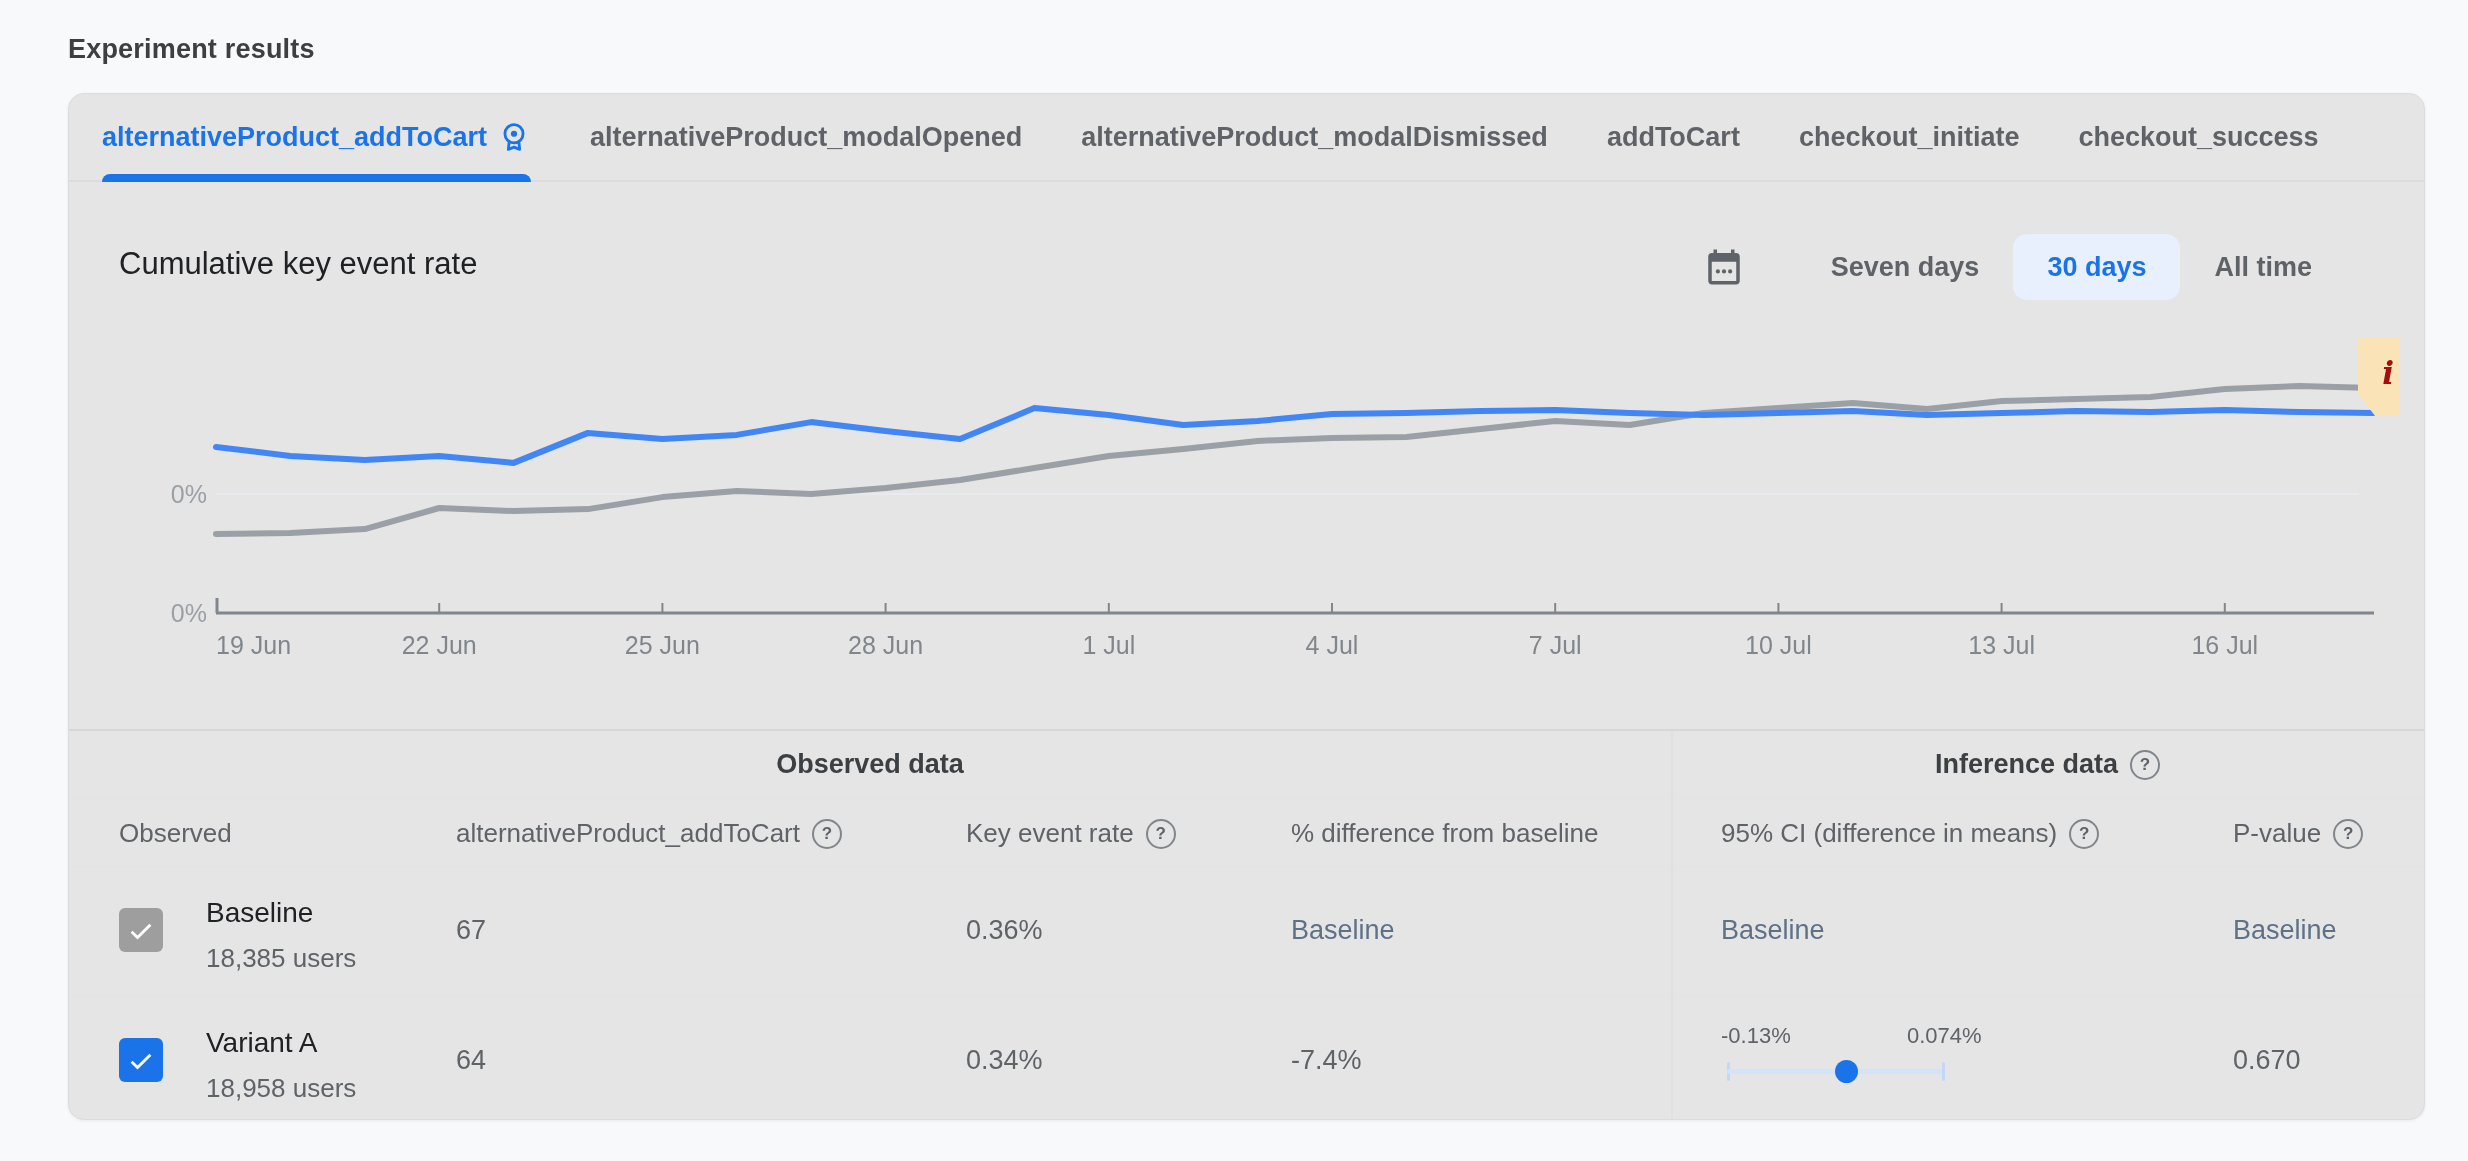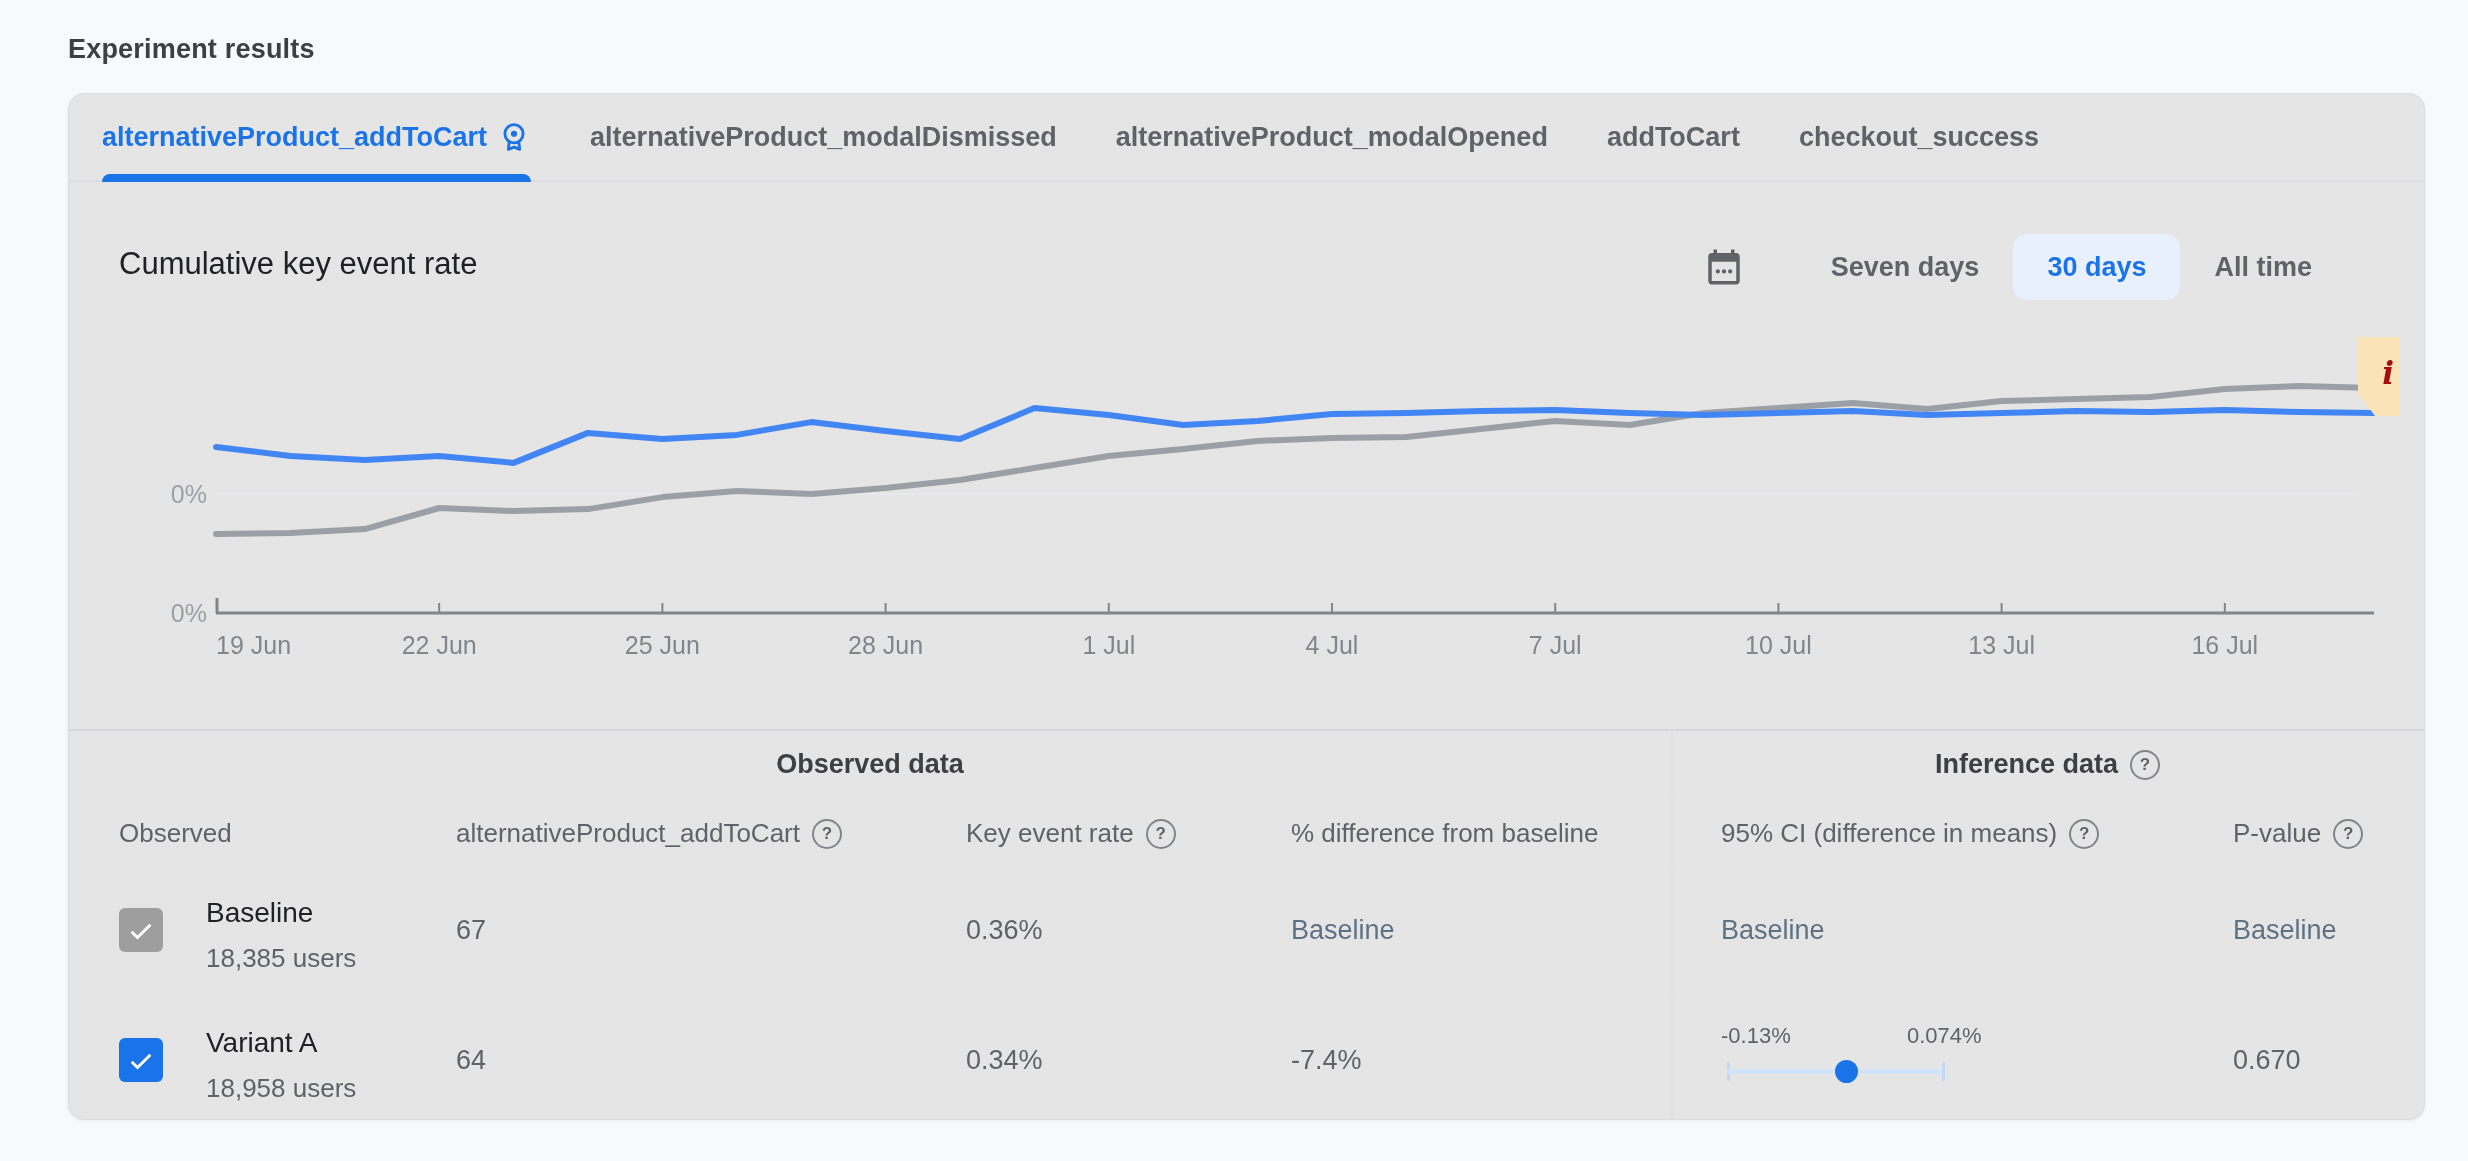--- a/index.html
+++ b/index.html
@@ -95,27 +95,30 @@
     <div class="tabbar">
       <div class="tab active">
         <span>alternativeProduct_addToCart</span>
         <svg class="medal-icon" viewBox="0 0 24 24" fill="none" stroke="#1a73e8" stroke-width="2">
           <circle cx="12" cy="9" r="6.4"></circle>
           <circle cx="12" cy="9" r="2.2" fill="#1a73e8" stroke="none"></circle>
           <path d="M8.6 14.6 8 20l4-1.6 4 1.6-.6-5.4" stroke-linejoin="round" stroke-linecap="round"></path>
         </svg>
       </div>
       <div class="tab">
+        <span>alternativeProduct_modalOpened</span>
+      </div>
+      <div class="tab">
         <span>alternativeProduct_modalDismissed</span>
       </div>
       <div class="tab">
-        <span>alternativeProduct_modalOpened</span>
-      </div>
-      <div class="tab">
         <span>addToCart</span>
+      </div>
+      <div class="tab">
+        <span>checkout_initiate</span>
       </div>
       <div class="tab">
         <span>checkout_success</span>
       </div>
     </div>
 
     <div class="chart-section">
       <svg class="chart-canvas" viewBox="0 0 2355 547">
           <line x1="147" y1="312" x2="2290" y2="312" stroke="#e8eaed" stroke-width="2"></line>
           <line x1="147" y1="431" x2="2305" y2="431" stroke="#80868b" stroke-width="3"></line>

